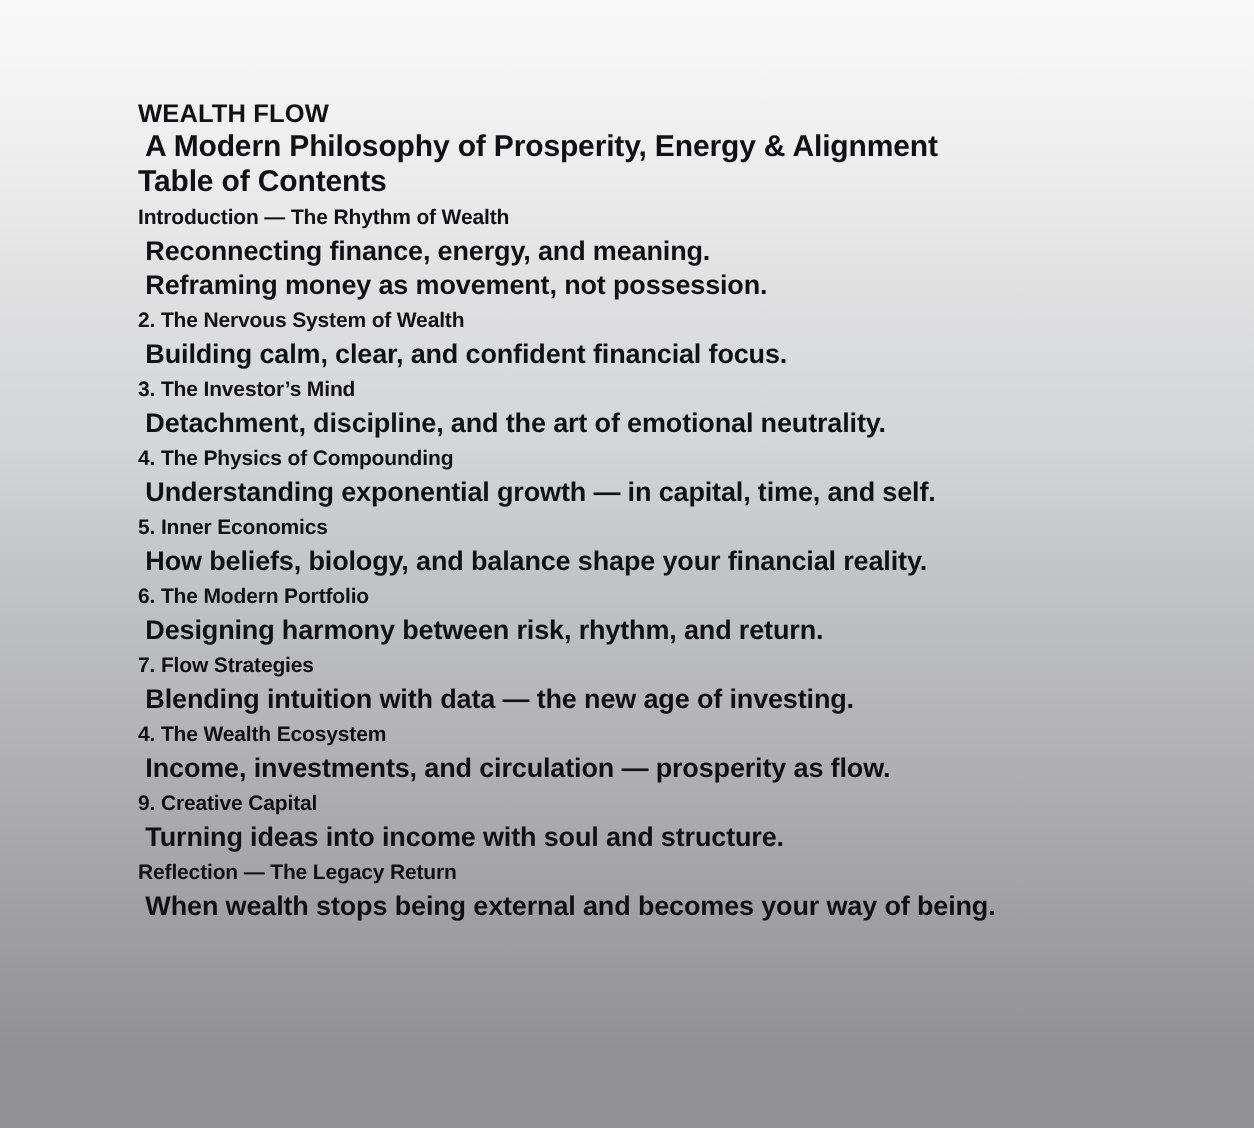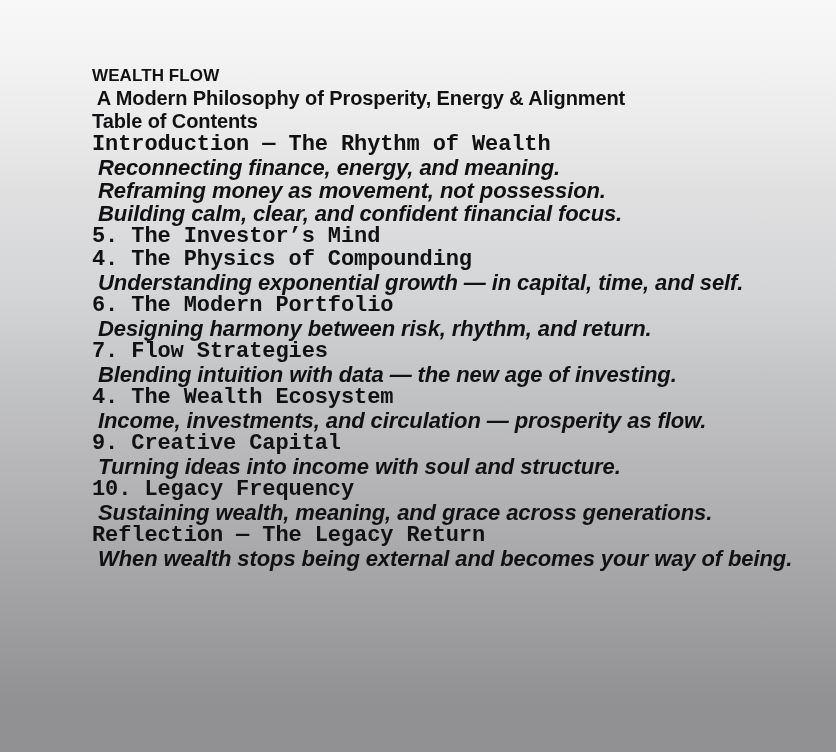--- a/index.html
+++ b/index.html
@@ -59,29 +59,27 @@
   }
 
   
   .line--heading {
     font-size: 20px;
     line-height: 23px;
   }
 
   
   .line--desc {
-    font-size: 22px;
+    font-size: 18px;
     line-height: 23px;
-    font-style: italic;
   }
 
   .line--section {
-    font-size: 22px;
+    font-size: 14px;
     line-height: 23px;
-    font-family: Liberation Mono, monospace;
   }
 </style>
 </head>
 <body>
 
 <div class="page">
 
   <div class="toc-block">
 
     <div class="line line--title">WEALTH FLOW</div>
@@ -92,50 +90,52 @@
 
     <div id="entries-container">
         <div>
           <div class="line line--section">Introduction — The Rhythm of Wealth</div>
           <div class="line line--desc"> Reconnecting finance, energy, and meaning.</div>
         </div>
         <div>
           <div class="line line--desc"> Reframing money as movement, not possession.</div>
         </div>
         <div>
+          <div class="line line--section">2. The Nervous System of Wealth</div>
           <div class="line line--desc"> Building calm, clear, and confident financial focus.</div>
         </div>
         <div>
-          <div class="line line--section">5. The Investor’s Mind</div>
+          <div class="line line--section">3. The Investor’s Mind</div>
+          <div class="line line--desc"> Detachment, discipline, and the art of emotional neutrality.</div>
         </div>
         <div>
           <div class="line line--section">4. The Physics of Compounding</div>
           <div class="line line--desc"> Understanding exponential growth — in capital, time, and self.</div>
+        </div>
+        <div>
+          <div class="line line--section">5. Inner Economics</div>
+          <div class="line line--desc"> How beliefs, biology, and balance shape your financial reality.</div>
         </div>
         <div>
           <div class="line line--section">6. The Modern Portfolio</div>
           <div class="line line--desc"> Designing harmony between risk, rhythm, and return.</div>
         </div>
         <div>
           <div class="line line--section">7. Flow Strategies</div>
           <div class="line line--desc"> Blending intuition with data — the new age of investing.</div>
         </div>
         <div>
           <div class="line line--section">4. The Wealth Ecosystem</div>
           <div class="line line--desc"> Income, investments, and circulation — prosperity as flow.</div>
         </div>
         <div>
           <div class="line line--section">9. Creative Capital</div>
           <div class="line line--desc"> Turning ideas into income with soul and structure.</div>
         </div>
         <div>
-          <div class="line line--section">10. Legacy Frequency</div>
-          <div class="line line--desc"> Sustaining wealth, meaning, and grace across generations.</div>
-        </div>
-        <div>
           <div class="line line--section">Reflection — The Legacy Return</div>
           <div class="line line--desc"> When wealth stops being external and becomes your way of being.</div>
         </div>
       </div>
 
   </div>
 
 </div>
 
 </body></html>

